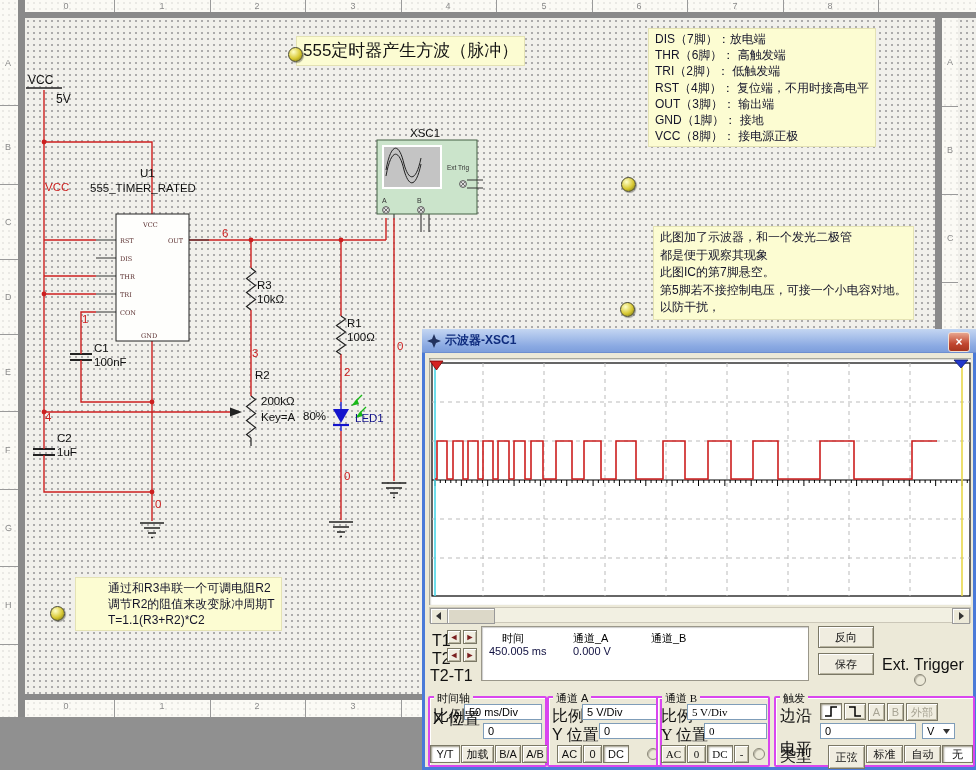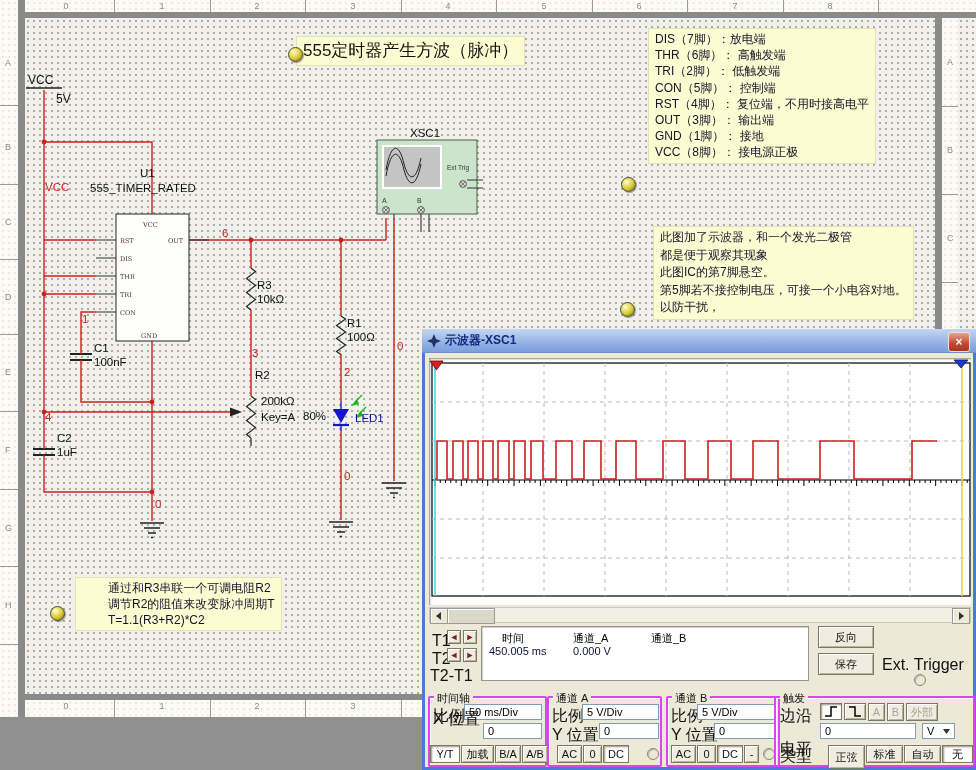--- a/index.html
+++ b/index.html
@@ -256,21 +256,20 @@
       <path d="M384,208 l4,4 M388,208 l-4,4 M419,208 l4,4 M423,208 l-4,4 M461,182 l4,4 M465,182 l-4,4" stroke="#555" stroke-width="0.8"></path>
       <path d="M467,180 H483 M467,188 H483" stroke="#333" stroke-width="1.1"></path>
     </g>
   </svg>
 
   <div class="note big" style="left:296px;top:36px;">555定时器产生方波（脉冲）</div>
   <div class="note" id="note-pin-desc" style="left:648px;top:28px;line-height:16.2px;">
       <div>DIS（7脚）：放电端</div>
       <div>THR（6脚）： 高触发端</div>
       <div>TRI（2脚）： 低触发端</div>
-      <div>CON（5脚）： 控制端</div>
       <div>RST（4脚）： 复位端，不用时接高电平</div>
       <div>OUT（3脚）： 输出端</div>
       <div>GND（1脚）： 接地</div>
       <div>VCC（8脚）： 接电源正极</div>
     </div>
   <div class="note" id="note-observe" style="left:653px;top:226px;line-height:17.5px;">
       <div>此图加了示波器，和一个发光二极管</div>
       <div>都是便于观察其现象</div>
       <div>此图IC的第7脚悬空。</div>
       <div>第5脚若不接控制电压，可接一个小电容对地。</div>
@@ -494,21 +493,21 @@
       <span class="lbl" style="left:3px;top:27px;">Y 位置</span>
       <div class="tb" style="left:50px;top:25px;width:60px;height:16px;">0</div>
       <div id="cha-modes">
           <div class="b3" style="left: 8px; top: 47px; width: 25px; height: 18px;">AC</div>
           <div class="b3" style="left: 34px; top: 47px; width: 19px; height: 18px;">0</div>
           <div class="b3 active" style="left: 54px; top: 47px; width: 26px; height: 18px;">DC</div>
         </div>
       <div class="radio" style="left:98px;top:50px;"></div>
     </div>
 
-    <div class="grp" style="left:244px;top:367px;width:110px;height:67px;">
+    <div class="grp" style="left:234px;top:367px;width:110px;height:67px;font-family:Liberation Serif, serif;">
       <span class="legend">通道 B</span>
       <span class="lbl" style="left:3px;top:8px;">比例</span>
       <div class="tb" style="left:29px;top:6px;width:80px;height:16px;">5 V/Div</div>
       <span class="lbl" style="left:3px;top:27px;">Y 位置</span>
       <div class="tb" style="left:46px;top:25px;width:63px;height:16px;">0</div>
       <div id="chb-modes">
           <div class="b3" style="left: 3px; top: 47px; width: 25px; height: 18px;">AC</div>
           <div class="b3" style="left: 29px; top: 47px; width: 19px; height: 18px;">0</div>
           <div class="b3 active" style="left: 49px; top: 47px; width: 26px; height: 18px;">DC</div>
           <div class="b3" style="left: 76px; top: 47px; width: 15px; height: 18px;">-</div>

